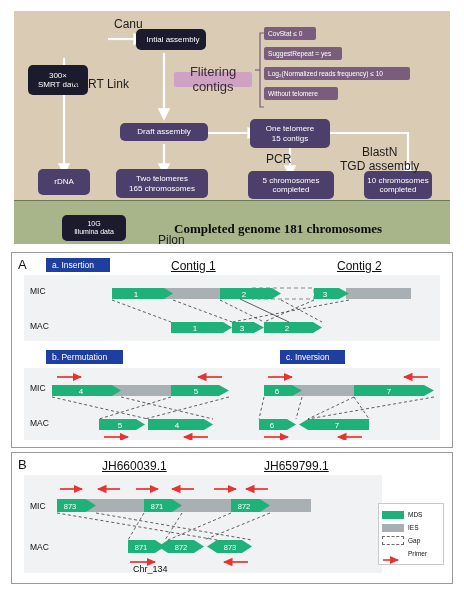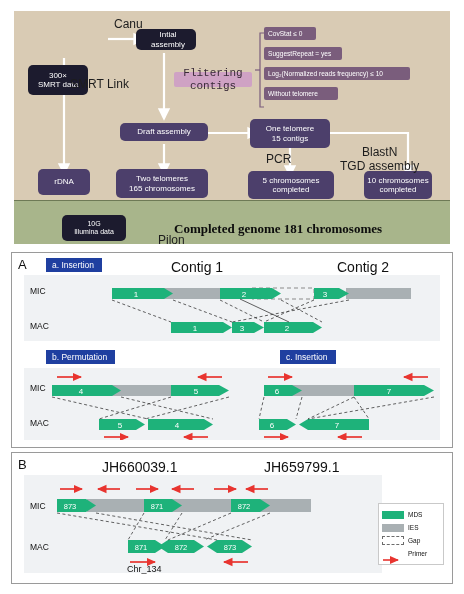--- a/index.html
+++ b/index.html
@@ -30,21 +30,21 @@
     text-align: center;
     display: flex; align-items: center; justify-content: center;
     line-height: 1.15;
     font-size: 8px;
     padding: 2px 3px;
   }
   .node.dark { background: #1c1b2e; }
   .node.purple { background: #4c3f6b; }
   .node.pink {
     background: #cfa2c4; color: #3a2b38;
-    border-radius: 2px; font-size: 11px; font-family: Liberation Mono, monospace;
+    border-radius: 2px; font-size: 13px;
   }
   .node.crit {
     background: #7a5d7c; color: #ffffff;
     border-radius: 2px; font-size: 6.6px;
     justify-content: flex-start; padding-left: 4px;
     white-space: nowrap;
   }
   .flow-label {
     position: absolute; font-size: 12px; color: #1d1d1d;
     white-space: nowrap;
@@ -64,34 +64,35 @@
   }
   #panelA { top: 252px; height: 196px; }
   #panelB { top: 452px; height: 132px; }
   .panel-letter {
     position: absolute; left: 6px; top: 4px;
     font-size: 13px; color: #111; font-family: "Liberation Sans", sans-serif;
   }
   .sublabel {
     position: absolute;
     background: #1f3fa0; color: #ffffff;
-    font-size: 8.5px; padding: 2px 8px 2px 6px;
+    font-size: 8.5px; padding: 2px 16px 2px 6px;
     white-space: nowrap;
   }
   .subpanel {
     position: absolute;
     background: #f0f2f4;
   }
   .rowlabel {
     position: absolute; font-size: 8.5px; color: #111;
     white-space: nowrap;
   }
   .toplabel {
-    position: absolute; font-size: 14px; color: #111;
-    white-space: nowrap;
+    position: absolute; font-size: 12px; color: #111;
+    white-space: nowrap;
+    text-decoration: underline;
   }
   #legendbox {
     position: absolute; left: 378px; top: 503px;
     width: 66px; height: 62px;
     background: #ffffff; border: 1px solid #c9c9c9;
     padding: 4px 3px;
   }
   .legrow { display: flex; align-items: center; height: 13px; }
   .legkey { width: 22px; height: 8px; margin-right: 4px; flex: 0 0 22px; }
   .legkey.mds { background: #1eb27a; }
@@ -133,21 +134,21 @@
     <path d="M218,190 L218,196" stroke="#4a5637" stroke-width="1.3"></path>
 
     <line x1="112" y1="218" x2="158" y2="218" stroke="#ffffff" stroke-width="2.6" marker-end="url(#wa)"></line>
   </svg>
 
   <div id="flowchart-bottom-band"></div>
 
   <div class="node dark" style="left:14px; top:14px; width:60px; height:30px; white-space:pre-line;margin-top:40px;">300×
 SMRT data</div>
 
-  <div class="node dark" style="left:122px; top:18px; width:60px; height:21px;padding-left:7px;">Intial assembly</div>
+  <div class="node dark" style="left:122px; top:18px; width:70px; height:21px;padding-left:7px;">Intial assembly</div>
 
   <div class="node pink" style="left:160px; top:61px; width:78px; height:15px;">Flitering contigs</div>
 
   <div class="node purple" style="left:106px; top:112px; width:88px; height:18px;">Draft assembly</div>
 
   <div class="node purple" style="left:236px; top:108px; width:80px; height:29px; white-space:pre-line;">One telomere
 15 contigs</div>
 
   <div class="node purple" style="left:24px; top:158px; width:52px; height:26px;">rDNA</div>
 
@@ -224,21 +225,21 @@
       <g stroke="#3a3a3a" stroke-width="0.8" fill="none">
         <line x1="216" y1="24" x2="265" y2="47"></line>
       </g>
     </svg>
   </div>
   <div class="rowlabel" style="left:18px; top:33px;">MIC</div>
   <div class="rowlabel" style="left:18px; top:68px;">MAC</div>
 
   <div class="sublabel" style="left:34px; top:97px;">b. Permutation</div>
 
-  <div class="sublabel" style="left:268px; top:97px;">c. Insertion</div>
+  <div class="sublabel" style="left:268px; top:97px;">c. Inversion</div>
 
   <div class="subpanel" style="left:12px; top:115px; width:416px; height:72px;">
     <svg viewBox="0 0 416 72" width="416" height="72">
       <defs>
         <marker id="ra" markerWidth="6" markerHeight="6" refX="5" refY="3" orient="auto" markerUnits="strokeWidth">
           <path d="M0,0.5 L0,5.5 L5.6,3 z" fill="#e8342f"></path>
         </marker>
       </defs>
 
       <rect x="70" y="17" width="100" height="11" fill="#a9b0b3"></rect>
@@ -342,21 +343,21 @@
         <line x1="120" y1="38" x2="104" y2="65"></line>
         <line x1="158" y1="38" x2="141" y2="65"></line>
         <line x1="207" y1="38" x2="144" y2="65"></line>
         <line x1="246" y1="38" x2="180" y2="65"></line>
       </g>
     </svg>
   </div>
 
   <div class="rowlabel" style="left:18px; top:48px;">MIC</div>
   <div class="rowlabel" style="left:18px; top:89px;">MAC</div>
-  <div class="rowlabel" style="left:115px; top:111px; font-size:9px;">Chr_134</div>
+  <div class="rowlabel" style="left:121px; top:111px; font-size:9px;">Chr_134</div>
 </div>
 
 <div id="legendbox">
   <div class="legrow">
     <span class="legkey mds"></span>
     <span class="legtext">MDS</span>
   </div>
   <div class="legrow">
     <span class="legkey ies"></span>
     <span class="legtext">IES</span>

